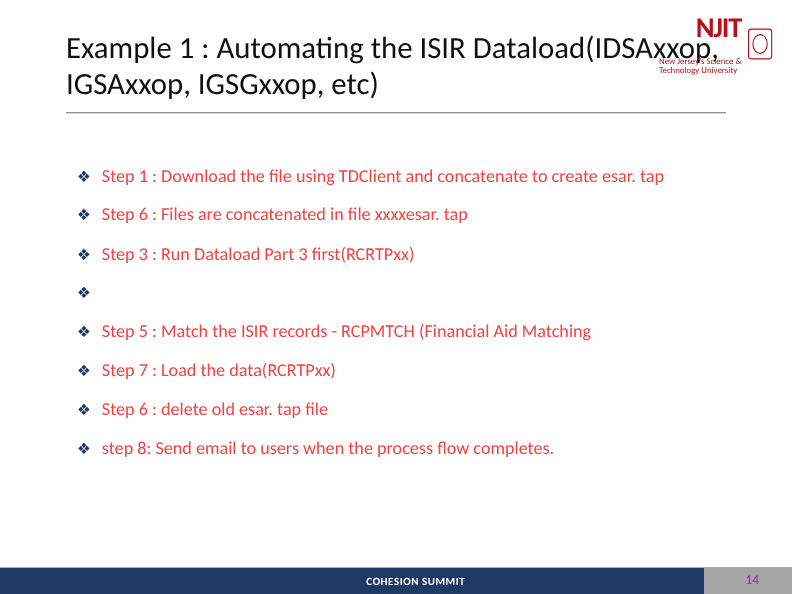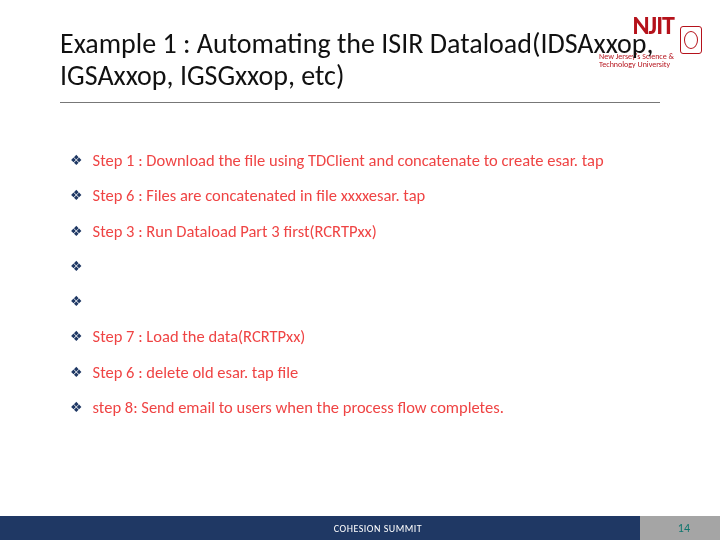--- a/index.html
+++ b/index.html
@@ -16,23 +16,23 @@
   .title-block { position: absolute; left: 60px; right: 60px; top: 28px; }
   .title { font-size: 28px; line-height: 1.15; color: #111; font-weight: 400; }
   .title-divider { border: none; border-top: 1px solid #777; margin-top: 10px; }
 
   .content { position: absolute; left: 70px; right: 70px; top: 150px; }
   .bullet-item { display: flex; align-items: flex-start; gap: 10px; margin-bottom: 14px; }
   .bullet-icon { color: #1f3864; font-size: 14px; line-height: 1.35; flex: 0 0 auto; margin-top: 2px; }
   .bullet-text { font-size: 16.5px; line-height: 1.3; color: #ef4444; }
 
   .footer-bar { position: absolute; left: 0; right: 0; bottom: 0; height: 24px; background: #1f3864; display: flex; align-items: center; justify-content: center; }
-  .footer-text { color: #fff; font-size: 10px; font-weight: 400; letter-spacing: 0.5px; padding-left: 36px; }
+  .footer-text { color: #fff; font-size: 10px; font-weight: 700; letter-spacing: 0.5px; padding-left: 36px; }
   .accent-strip { position: absolute; right: 0; bottom: 0; width: 80px; height: 24px; background: #a5a5a5; display: flex; align-items: center; justify-content: center; }
-  .page-num { color: #0f766e; font-size: 12px; position: absolute; right: 30px; bottom: 5px; }
+  .page-num { color: #a21caf; font-size: 12px; position: absolute; right: 30px; bottom: 5px; }
 </style>
 </head>
 <body>
 
 <div class="slide">
 
   <div class="logo-area">
     <div class="logo-njit">
       <div class="njit-text">NJIT</div>
       <div class="njit-sub">
@@ -61,20 +61,21 @@
     </div>
     <div class="bullet-item">
       <span class="bullet-icon">❖</span>
       <span class="bullet-text">Step 3 : Run Dataload Part 3 first(RCRTPxx)</span>
     </div>
     <div class="bullet-item">
       <span class="bullet-icon">❖</span>
     </div>
     <div class="bullet-item">
       <span class="bullet-icon">❖</span>
+      <span class="bullet-text">Step 5 :  Match the ISIR records - RCPMTCH (Financial Aid Matching</span>
     </div>
     <div class="bullet-item">
       <span class="bullet-icon">❖</span>
       <span class="bullet-text">Step 7 : Load the data(RCRTPxx)</span>
     </div>
     <div class="bullet-item">
       <span class="bullet-icon">❖</span>
       <span class="bullet-text">Step 6 : delete old esar. tap file</span>
     </div>
     <div class="bullet-item">

